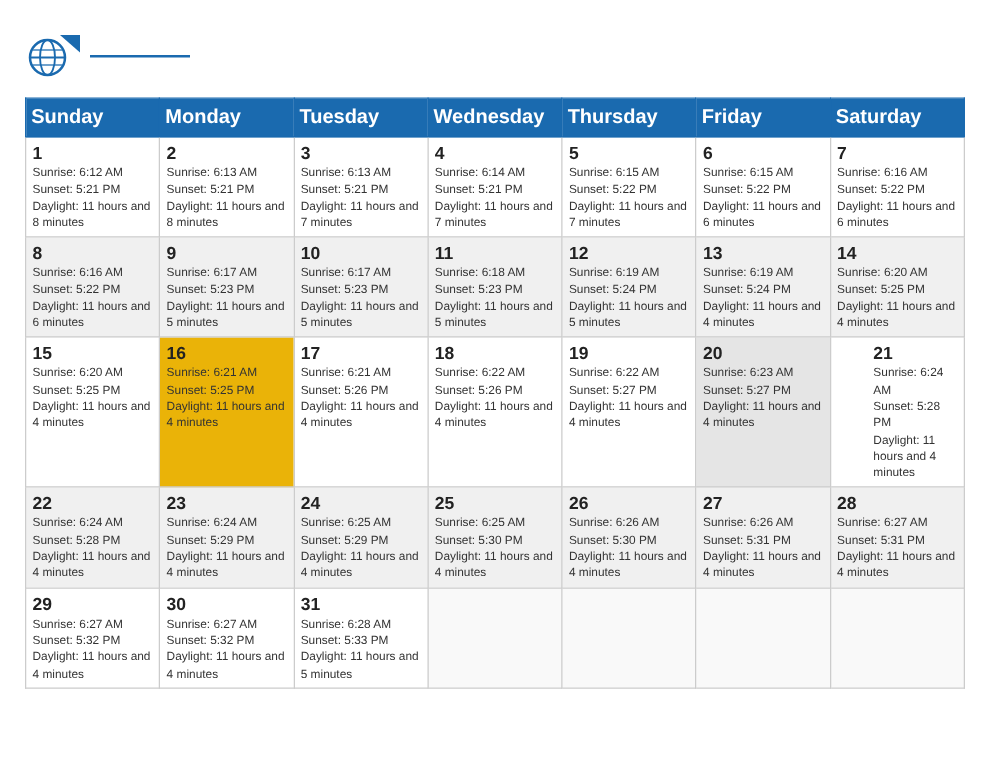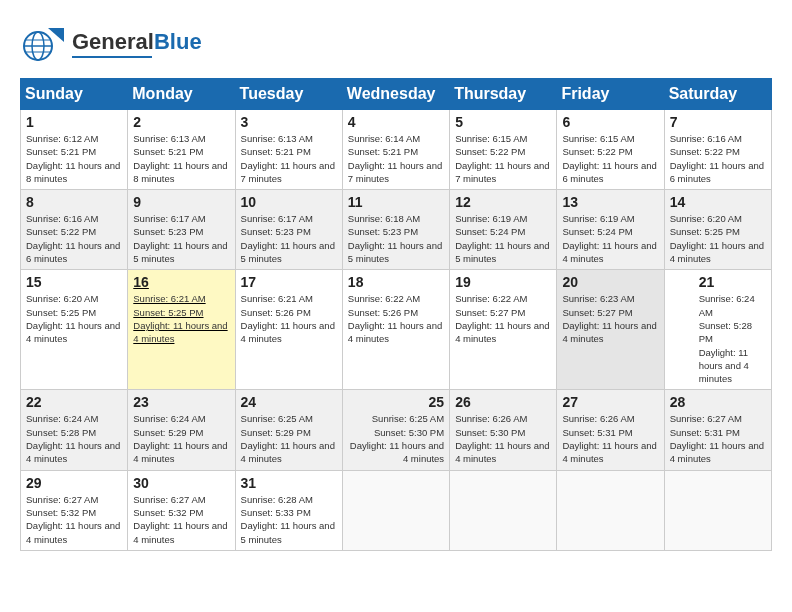--- a/index.html
+++ b/index.html
@@ -87,23 +87,20 @@
 
       <circle cx="18" cy="26" r="14" fill="none" stroke="#1a6aaf" stroke-width="2"></circle>
       <ellipse cx="18" cy="26" rx="6" ry="14" fill="none" stroke="#1a6aaf" stroke-width="1.5"></ellipse>
       <line x1="4" y1="26" x2="32" y2="26" stroke="#1a6aaf" stroke-width="1.5"></line>
       <line x1="6" y1="20" x2="30" y2="20" stroke="#1a6aaf" stroke-width="1"></line>
       <line x1="6" y1="32" x2="30" y2="32" stroke="#1a6aaf" stroke-width="1"></line>
 
       <polygon points="28,8 44,8 44,22" fill="#1a6aaf"></polygon>
     </svg>
     <div>
-      <div style="font-size:22px;font-weight:bold;color:#333;line-height:1.1;">
-        <span style="color:#333;">General</span><span style="color:#1a6aaf;">Blue</span>
-      </div>
       <div style="width:80px;height:2px;background:#1a6aaf;margin-top:2px;"></div>
     </div>
   </div>
   <div class="title-block">
     <div class="month-title"></div>
     <div class="location"></div>
   </div>
 </div>
 
 <table class="calendar">
@@ -177,21 +174,21 @@
         <td style="background: rgb(240, 240, 240); margin-left: 14px;">
           <span class="day-num">14</span>
         <div class="day-info">Sunrise: 6:20 AM<br>Sunset: 5:25 PM<br>Daylight: 11 hours and 4 minutes</div>
         </td>
       </tr>
       <tr>
         <td style="background: rgb(255, 255, 255);">
           <span class="day-num">15</span>
         <div class="day-info">Sunrise: 6:20 AM<br>Sunset: 5:25 PM<br>Daylight: 11 hours and 4 minutes</div>
         </td>
-        <td style="background: #fef9c3; text-decoration: underline;">
+        <td style="background: #eab308;">
           <span class="day-num">16</span>
         <div class="day-info">Sunrise: 6:21 AM<br>Sunset: 5:25 PM<br>Daylight: 11 hours and 4 minutes</div>
         </td>
         <td style="background: rgb(255, 255, 255);">
           <span class="day-num">17</span>
         <div class="day-info">Sunrise: 6:21 AM<br>Sunset: 5:26 PM<br>Daylight: 11 hours and 4 minutes</div>
         </td>
         <td style="background: rgb(255, 255, 255);">
           <span class="day-num">18</span>
         <div class="day-info">Sunrise: 6:22 AM<br>Sunset: 5:26 PM<br>Daylight: 11 hours and 4 minutes</div>
@@ -215,21 +212,21 @@
         <div class="day-info">Sunrise: 6:24 AM<br>Sunset: 5:28 PM<br>Daylight: 11 hours and 4 minutes</div>
         </td>
         <td style="background: rgb(240, 240, 240);">
           <span class="day-num">23</span>
         <div class="day-info">Sunrise: 6:24 AM<br>Sunset: 5:29 PM<br>Daylight: 11 hours and 4 minutes</div>
         </td>
         <td style="background: rgb(240, 240, 240);">
           <span class="day-num">24</span>
         <div class="day-info">Sunrise: 6:25 AM<br>Sunset: 5:29 PM<br>Daylight: 11 hours and 4 minutes</div>
         </td>
-        <td style="background: rgb(240, 240, 240); text-align: right;">
+        <td style="background: rgb(240, 240, 240);">
           <span class="day-num">25</span>
         <div class="day-info">Sunrise: 6:25 AM<br>Sunset: 5:30 PM<br>Daylight: 11 hours and 4 minutes</div>
         </td>
         <td style="background: rgb(240, 240, 240);">
           <span class="day-num">26</span>
         <div class="day-info">Sunrise: 6:26 AM<br>Sunset: 5:30 PM<br>Daylight: 11 hours and 4 minutes</div>
         </td>
         <td style="background: rgb(240, 240, 240);">
           <span class="day-num">27</span>
         <div class="day-info">Sunrise: 6:26 AM<br>Sunset: 5:31 PM<br>Daylight: 11 hours and 4 minutes</div>

